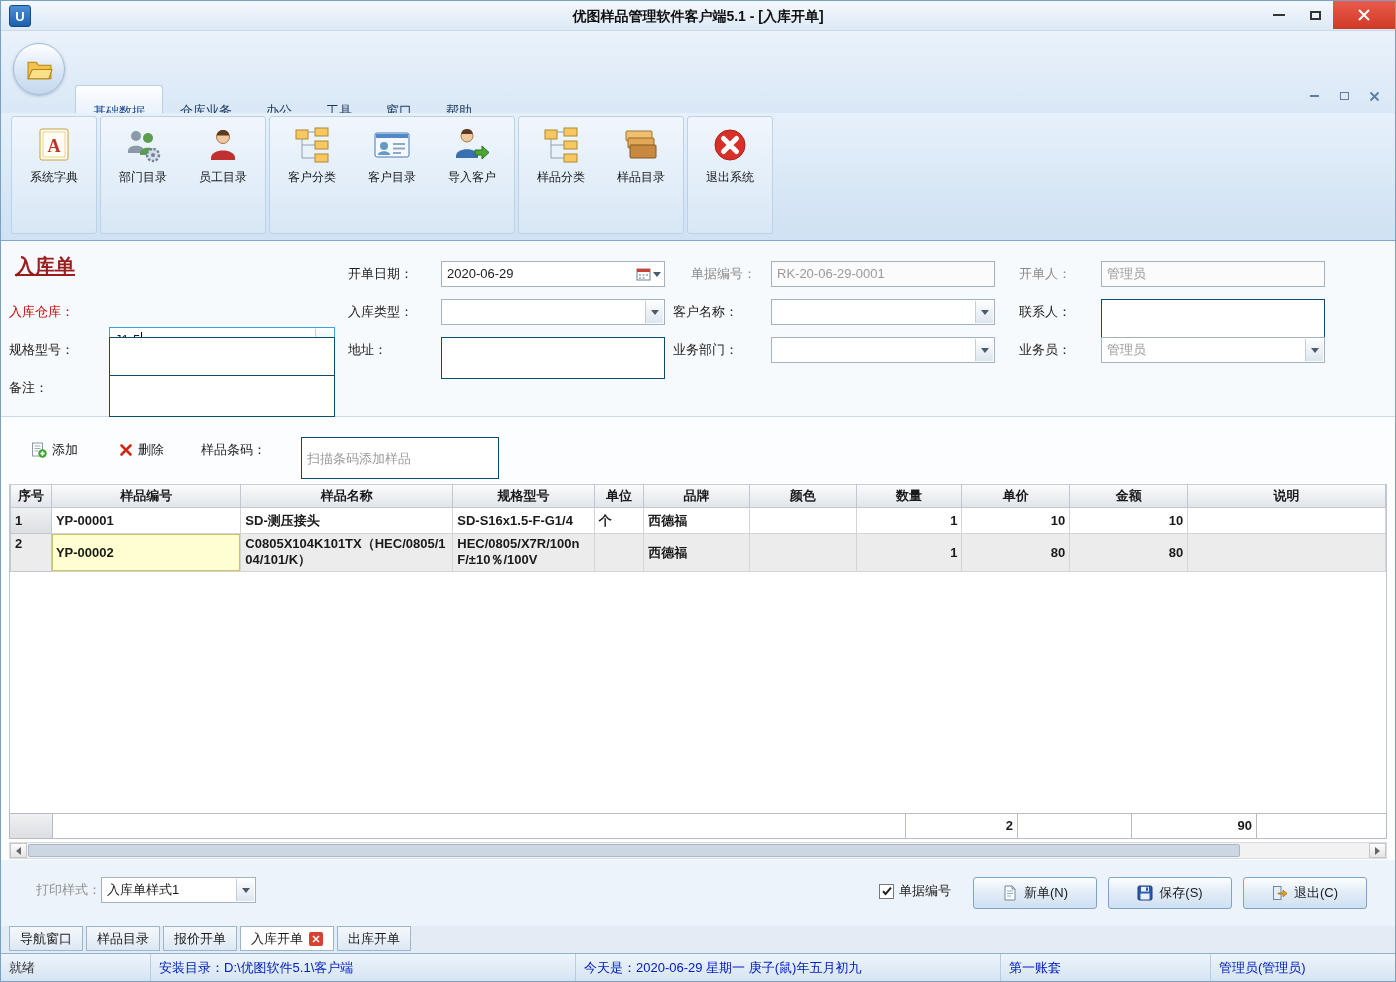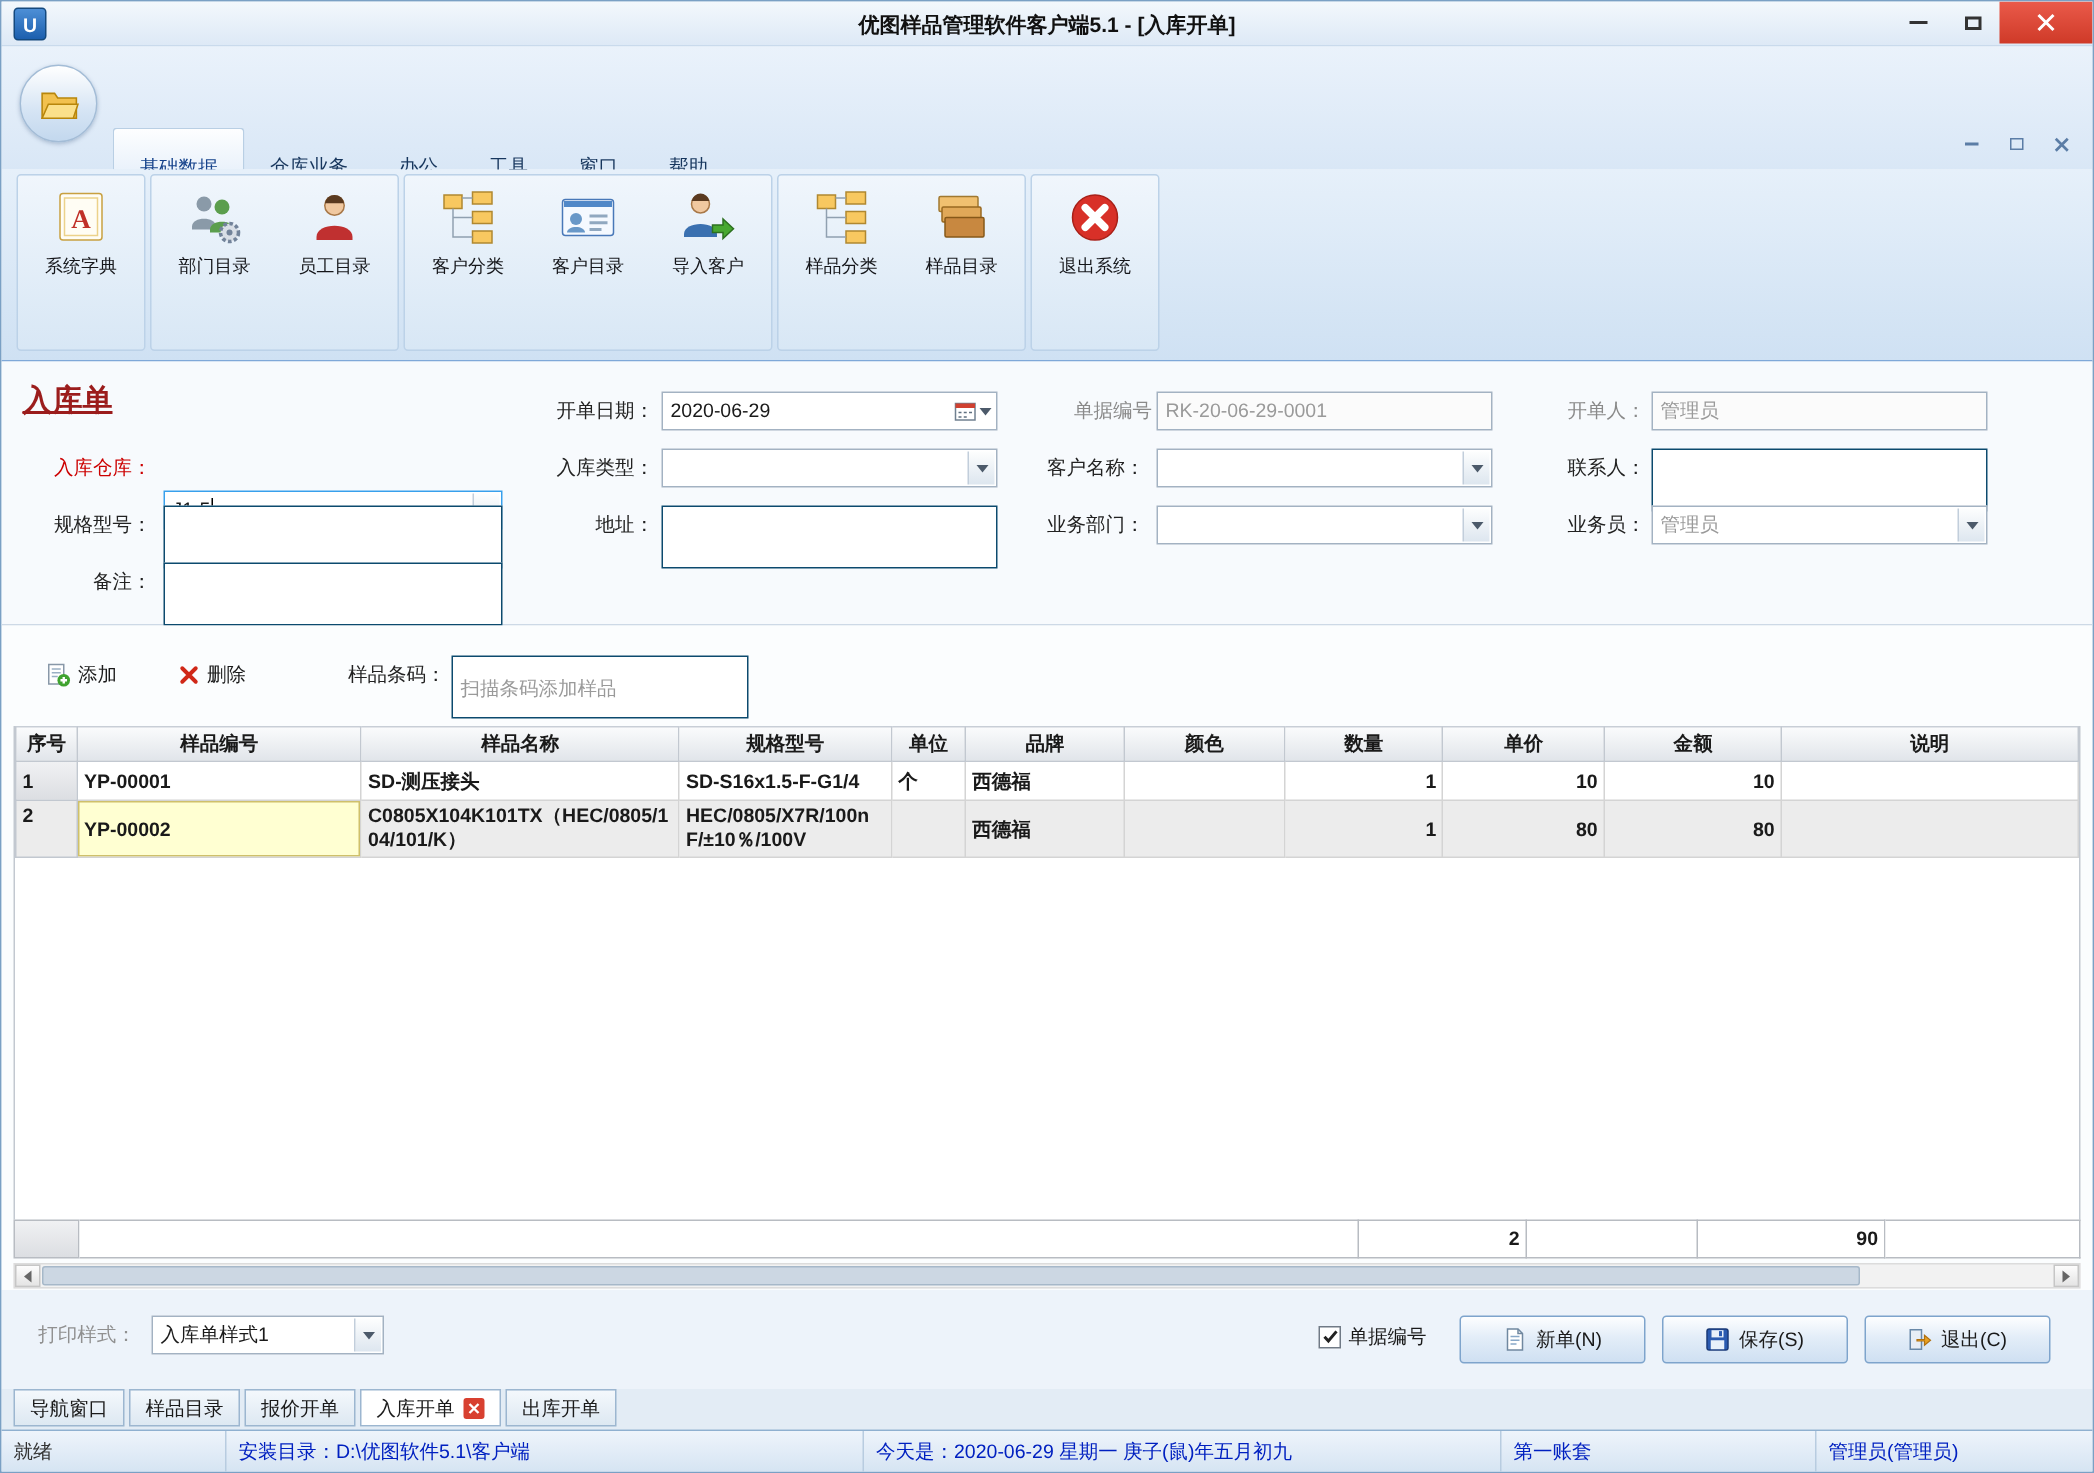--- a/index.html
+++ b/index.html
@@ -42,21 +42,21 @@
   .group { border:1px solid #bcd2e8; border-radius:3px; height:118px; display:flex; padding:2px;
     background:linear-gradient(#f0f6fc,#d8e7f5); }
   .rbtn { width:80px; display:flex; flex-direction:column; align-items:center; padding-top:7px; gap:5px; border-radius:3px; }
   .rbtn-label { font-size:12px; color:#15161a; white-space:nowrap; }
   .drop-tri { width:0; height:0; border:4px solid transparent; border-top:5px solid #444; margin-top:1px; }
   
   .form-area { position:absolute; left:0; top:240px; right:0; height:176px; background:#f7fafd;
     border-bottom:1px solid #cdd9e6; }
   .form-title { position:absolute; left:14px; top:12px; font-size:20px; font-weight:bold;
     color:#9b1c1c; text-decoration:underline; }
-  .lbl { position:absolute; text-align:right; line-height:26px; color:#222; }
+  .lbl { position:absolute; text-align:left; line-height:26px; color:#222; }
   .lbl.gray { color:#8a8a8a; }
   .lbl.red { color:#cc0000; }
   .box { position:absolute; height:26px; border:1px solid #a3b2c2; background:#fff; line-height:24px;
     padding-left:5px; overflow:hidden; }
   .box.ro { background:#fbfbfb; color:#9a9a9a; }
   .box.focus { border:1px solid #38a0ec; }
   .combo-arrow { position:absolute; right:1px; top:1px; bottom:1px; width:18px;
     background:linear-gradient(#fdfefe,#dde6ef); border-left:1px solid #c2cedb;
     display:grid; place-items:center; }
   .tri { width:0; height:0; border:4px solid transparent; border-top:5px solid #4c5a6a; margin-top:4px; }
@@ -410,21 +410,21 @@
           <div class="tri-l"></div>
         </div>
       <div class="thumb"></div>
       <div class="sbtn" style="right:0;">
           <div class="tri-r"></div>
         </div>
     </div>
   </div>
 
   <div class="footer">
-    <div class="lbl" style="left:14px;width:86px;top:17px;text-align:center;color:#909090;">打印样式：</div>
+    <div class="lbl" style="left:14px;width:86px;top:17px;text-align:right;color:#909090;">打印样式：</div>
     <div class="box" style="left:100px;top:17px;width:155px;">
       <span>入库单样式1</span>
       <span class="combo-arrow">
           <span class="tri"></span>
         </span>
     </div>
     <div class="chkrow">
       <div class="chk">
         <svg width="12" height="12" viewBox="0 0 12 12">
           <path d="M2 6.2l2.6 2.8L10 2.6" stroke="#222" stroke-width="2" fill="none"></path>

